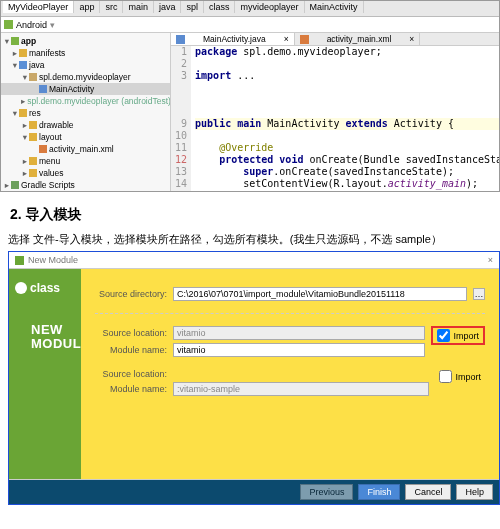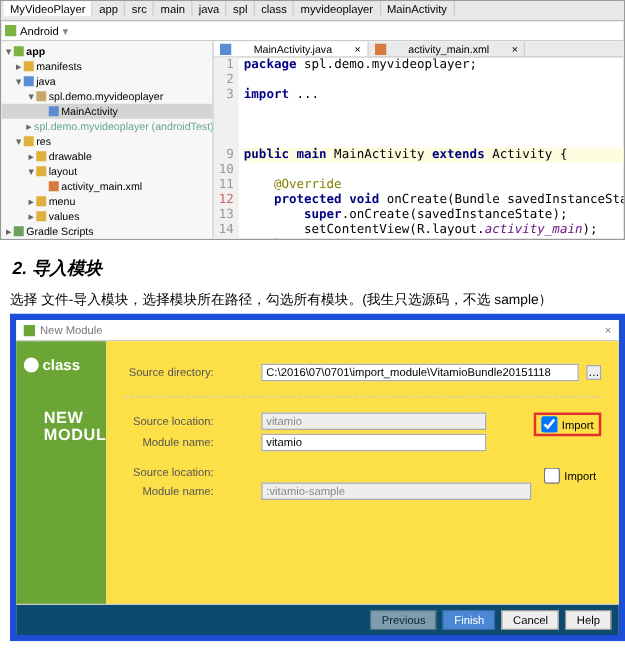--- a/index.html
+++ b/index.html
@@ -26,35 +26,35 @@
 .code { flex: 1; display: flex; font-family: Consolas, monospace; font-size: 10px; line-height: 12px; }
 .gutter { background: #f0f0f0; color: #999; text-align: right; padding: 0 4px; }
 .gutter div { height: 12px; }
 .code-text { flex: 1; padding-left: 4px; }
 .code-text div { height: 12px; white-space: pre; }
 .hl { background: #fffde0; display: block; width: 100%; }
 .kw { color: #000080; font-weight: bold; }
 .ann { color: #808000; }
 .str { color: #660e7a; font-style: italic; }
 
-.section-title { font-size: 14px; font-weight: bold; margin: 14px 0 8px 10px; font-style: italic; }
+.section-title { font-size: 14px; font-weight: bold; margin: 14px 0 8px 10px; }
 .subtext { font-size: 11px; margin: 6px 0 4px 8px; }
 
-.dialog { border: 5px solid #1d4ed8; width: 492px; margin-left: 8px; }
+.dialog { border: 1px solid #1d4ed8; width: 492px; margin-left: 8px; }
 .dlg-title { background: #fff; border-bottom: 1px solid #ccc; padding: 3px 6px; font-size: 9px; display: flex; align-items: center; gap: 4px; color: #777; }
 .dlg-body { display: flex; height: 210px; }
 .dlg-left { width: 72px; background: #6aa535; color: #fff; display: flex; flex-direction: column; justify-content: flex-start; padding: 12px 6px; }
 .dlg-left .brand { font-size: 12px; font-weight: bold; margin-bottom: 28px; display: flex; align-items: center; gap: 3px; }
 .dlg-left .vtxt { font-size: 13px; font-weight: bold; line-height: 14px; letter-spacing: 0.5px; margin-left: 16px; }
 .dlg-right { flex: 1; background: #fde047; padding: 18px 14px 8px 14px; display: flex; flex-direction: column; gap: 10px; font-size: 9px; }
 .form-row { display: flex; align-items: center; gap: 6px; }
 .form-row label { width: 72px; text-align: right; color: #555; }
 .form-row .inp { flex: 1; height: 14px; border: 1px solid #aaa; background: #fff; padding: 0 3px; font-size: 9px; display: flex; align-items: center; }
 .form-row .inp.ro { background: #eee; color: #888; }
-.redbox { border: 2px solid #e53030; margin-left: 32px; }
+.redbox { border: 2px solid #e53030; }
 .btnrow { display: flex; justify-content: flex-end; gap: 5px; padding: 4px 6px; border-top: 1px solid #ccc; background: #0c4a6e; }
 .btn { font-size: 9px; padding: 2px 8px; border: 1px solid #999; background: #eee; cursor: pointer; }
 .chk { display: flex; align-items: center; gap: 3px; }
 .sq-icon { width: 9px; height: 9px; display: inline-block; }
 </style>
 </head>
 <body>
 
 <div class="ide">
   <div class="ide-tabs">

